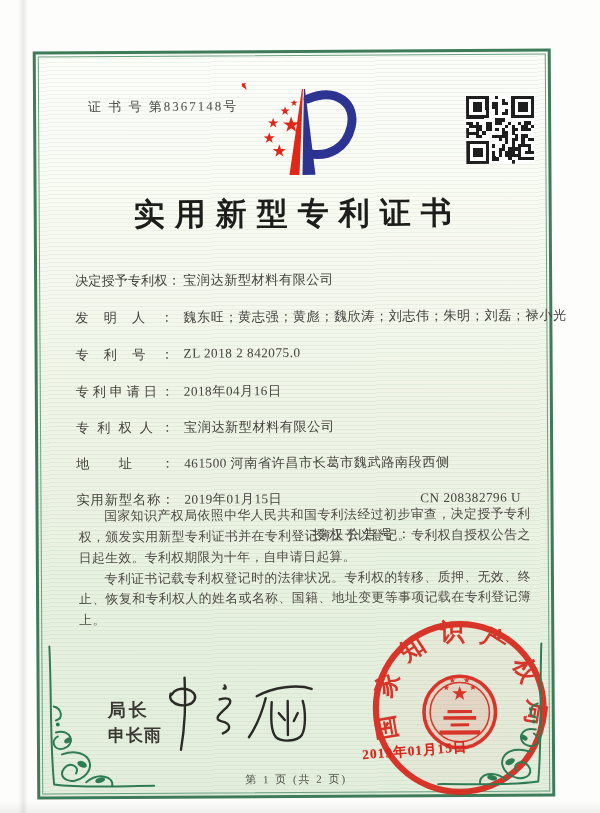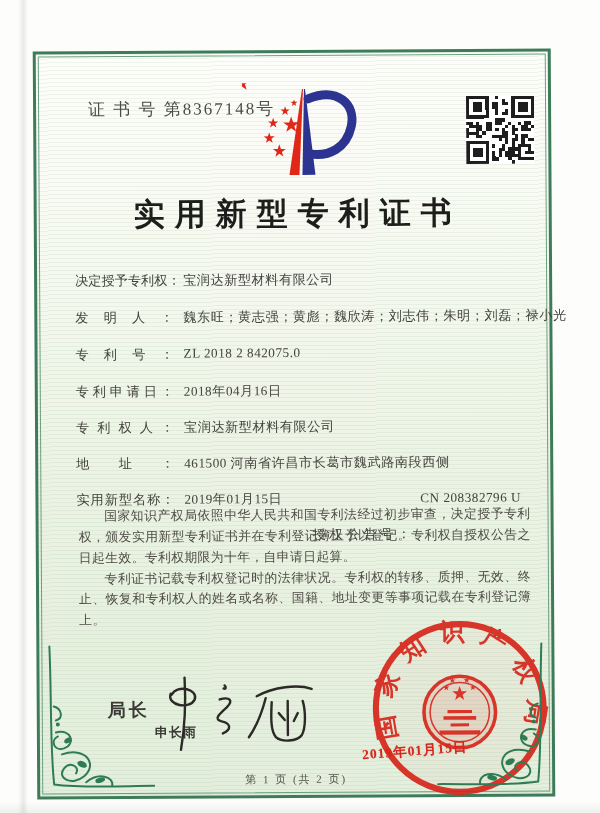--- a/index.html
+++ b/index.html
@@ -21,21 +21,21 @@
     border:3px solid #3e7b59;
     background:
       repeating-linear-gradient(180deg, rgba(110,160,120,0.10) 0 1px, rgba(0,0,0,0) 1px 4px),
       linear-gradient(180deg, #fdfdfa 0%, #f8faf2 22%, #eef4e6 50%, #e7f0df 78%, #e3eedc 100%);
     transform:rotate(-0.35deg);
   }
   .inner-line { position:absolute; inset:2px; border:1px solid #69a07f; pointer-events:none; }
 
   .cert-no {
     position:absolute; left:52px; top:44px;
-    font-size:17px; letter-spacing:2px; color:#4c4c47;
+    font-size:13px; letter-spacing:2px; color:#4c4c47;
   }
 
   .logo { position:absolute; left:206px; top:30px; width:122px; height:102px; }
   .qr   { position:absolute; left:430px; top:44px; width:68px; height:68px; background:#fff; }
 
   .title {
     position:absolute; left:0; top:140px; width:100%;
     text-align:center; font-size:31px; font-weight:600;
     letter-spacing:10px; text-indent:10px; color:#1d1d1b;
   }
@@ -46,21 +46,21 @@
   .grant-pair2 { margin-left:30px;margin-top:36px; }
 
   .bodytext {
     position:absolute; left:40px; top:452px; width:452px;
     font-size:12.8px; line-height:1.63; color:#4e4c46;
     text-align:justify; letter-spacing:0.4px;
   }
   .bodytext p { text-indent:2em; }
 
   .signer-title { position:absolute; left:68px; top:644px; font-size:18px; font-weight:600; color:#3a3934; letter-spacing:3px; }
-  .signer-name  { position:absolute; left:68px; top:670px; font-size:13px; font-weight:600; color:#3a3934; letter-spacing:1px;margin-left:47px; }
+  .signer-name  { position:absolute; left:68px; top:670px; font-size:17px; font-weight:600; color:#3a3934; letter-spacing:1px; }
   .sig-svg { position:absolute; left:112px; top:616px; width:190px; height:98px; }
 
   .seal-svg { position:absolute; left:330px; top:566px; width:180px; height:180px; opacity:0.92; }
   .seal-date {
     position:absolute; left:322px; top:688px; width:160px;
     color:#d7261b; font-size:13.5px; font-weight:600; letter-spacing:1px;
     transform:rotate(-4deg); text-shadow:0 0 1px rgba(215,38,27,0.35);
   }
 
   .footer {

